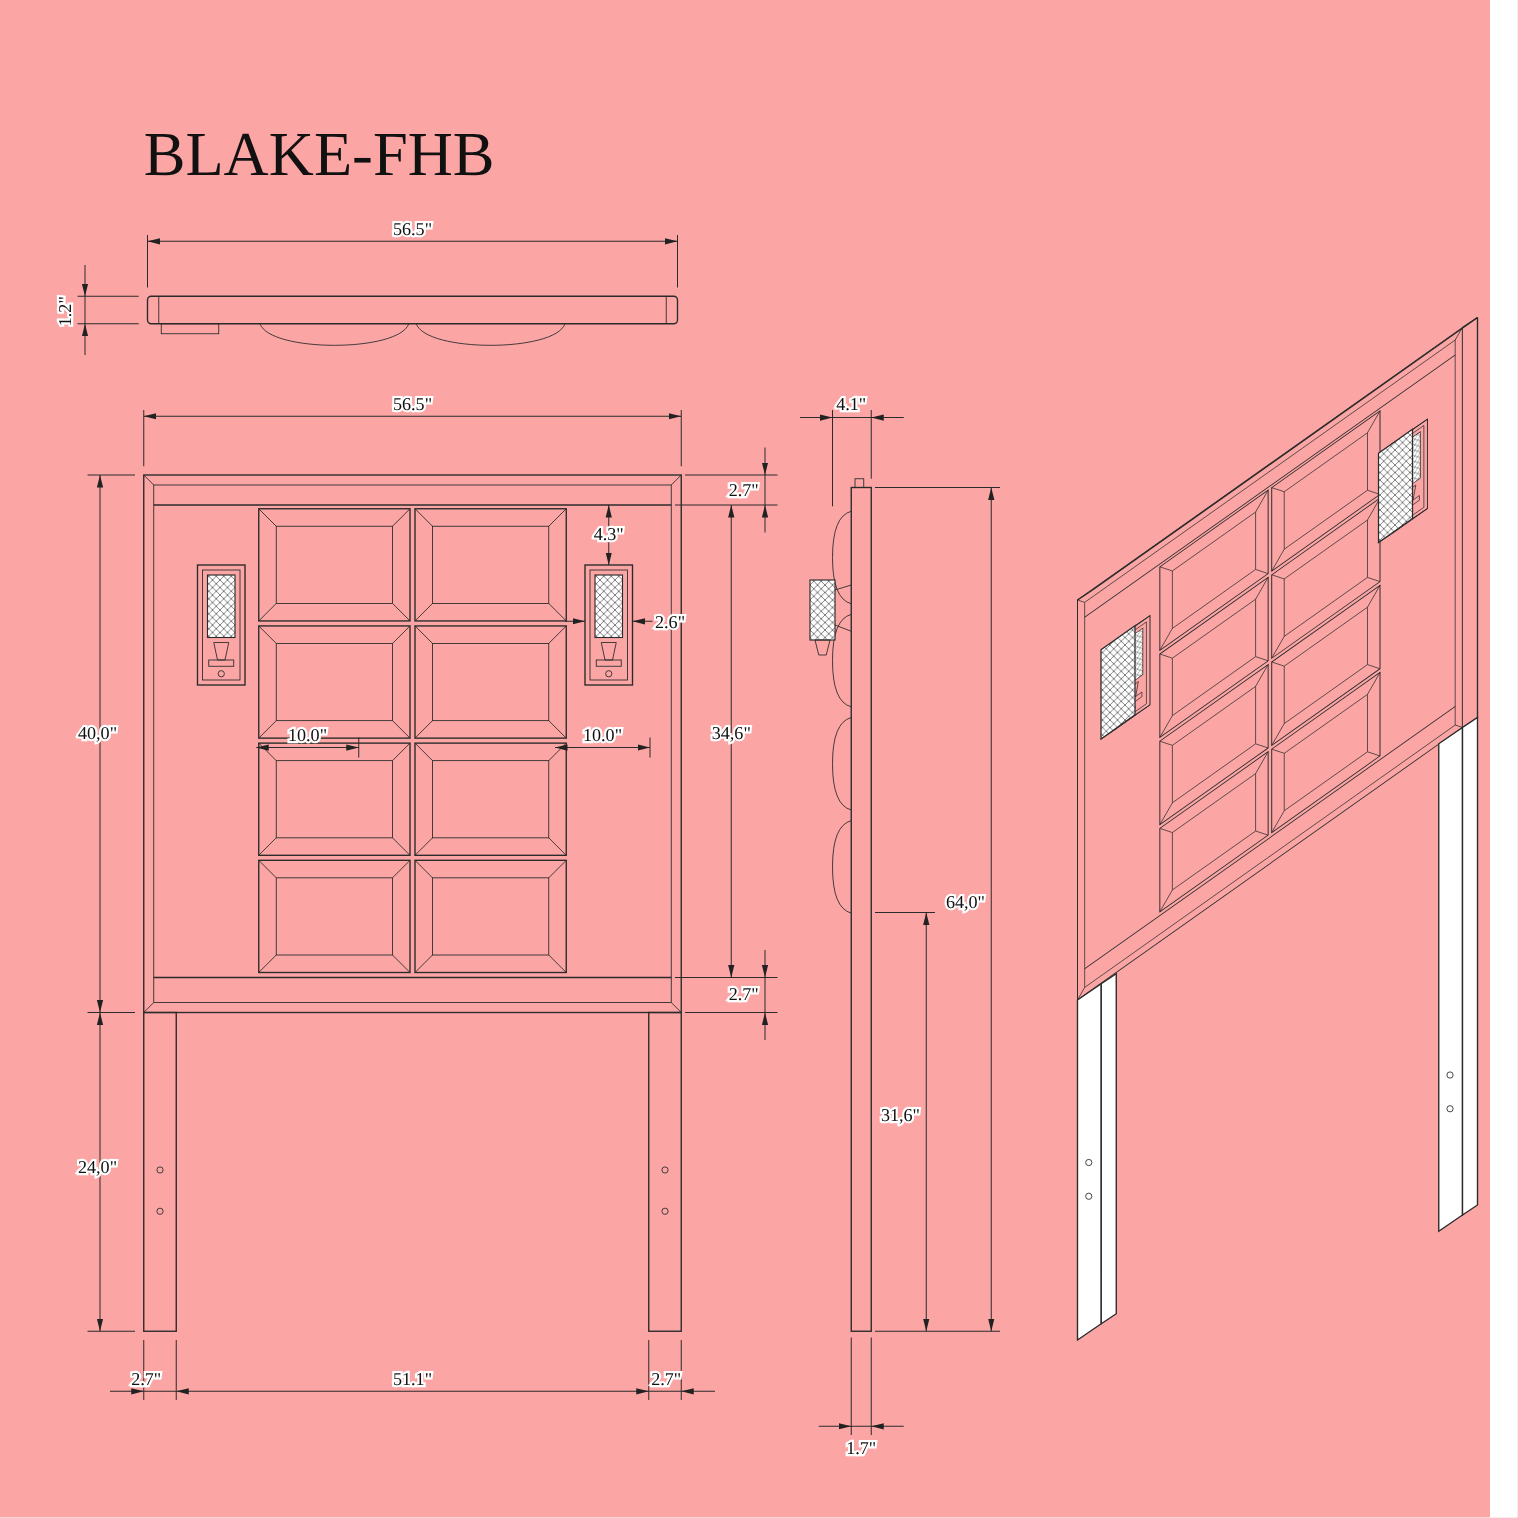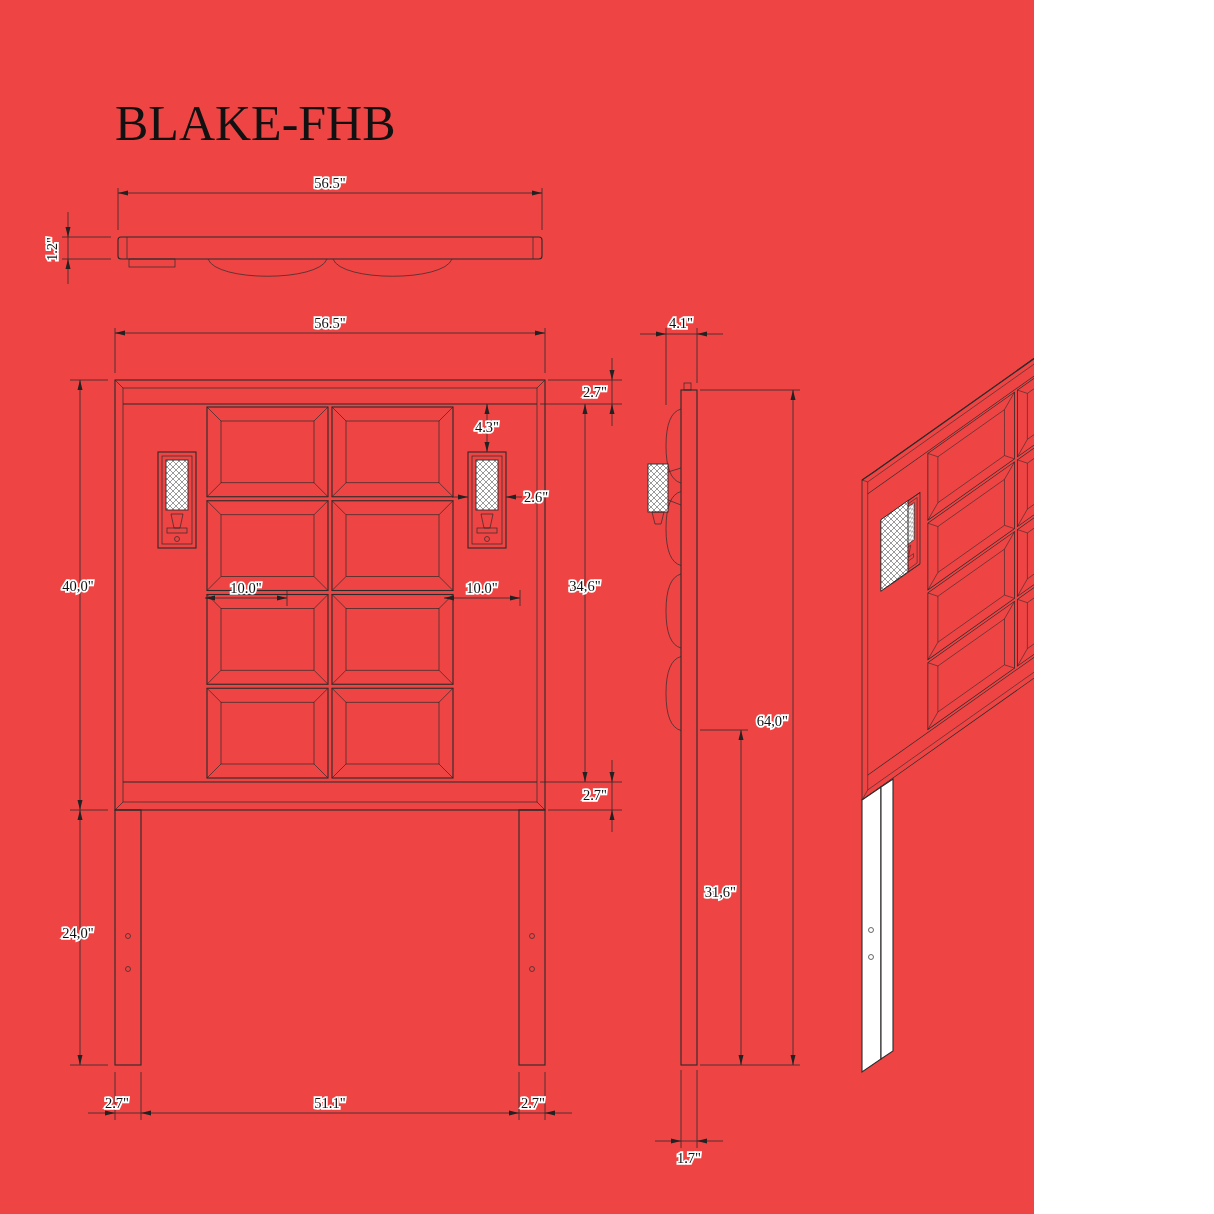--- a/index.html
+++ b/index.html
@@ -1,16 +1,16 @@
 <!DOCTYPE html>
 <html><head>
 <meta charset="utf-8">
 <style>
   html,body{margin:0;padding:0;background:#fff}
-  .stage{width:1034px;height:1214px;position:relative;background:#ef4444;overflow:hidden}
+  .stage{width:1192px;height:1214px;position:relative;background:#fca5a5;overflow:hidden}
   svg{display:block}
   .ln{fill:none;stroke:#2b2b2b;stroke-width:1.1}
   .lnw{fill:#fff;stroke:#2b2b2b;stroke-width:1.1}
   .thin{fill:none;stroke:#2b2b2b;stroke-width:.7}
   .dim{fill:none;stroke:#2b2b2b;stroke-width:.8}
   .dim-t{font-family:"Liberation Serif",serif;font-size:14.5px;fill:#111;stroke:#fff;stroke-width:3.5px;paint-order:stroke;text-anchor:middle}
   .t-start{text-anchor:start}
   .t-end{text-anchor:end}
   .title-t{font-family:"Liberation Serif",serif;font-size:50px;fill:#111}
 </style>

